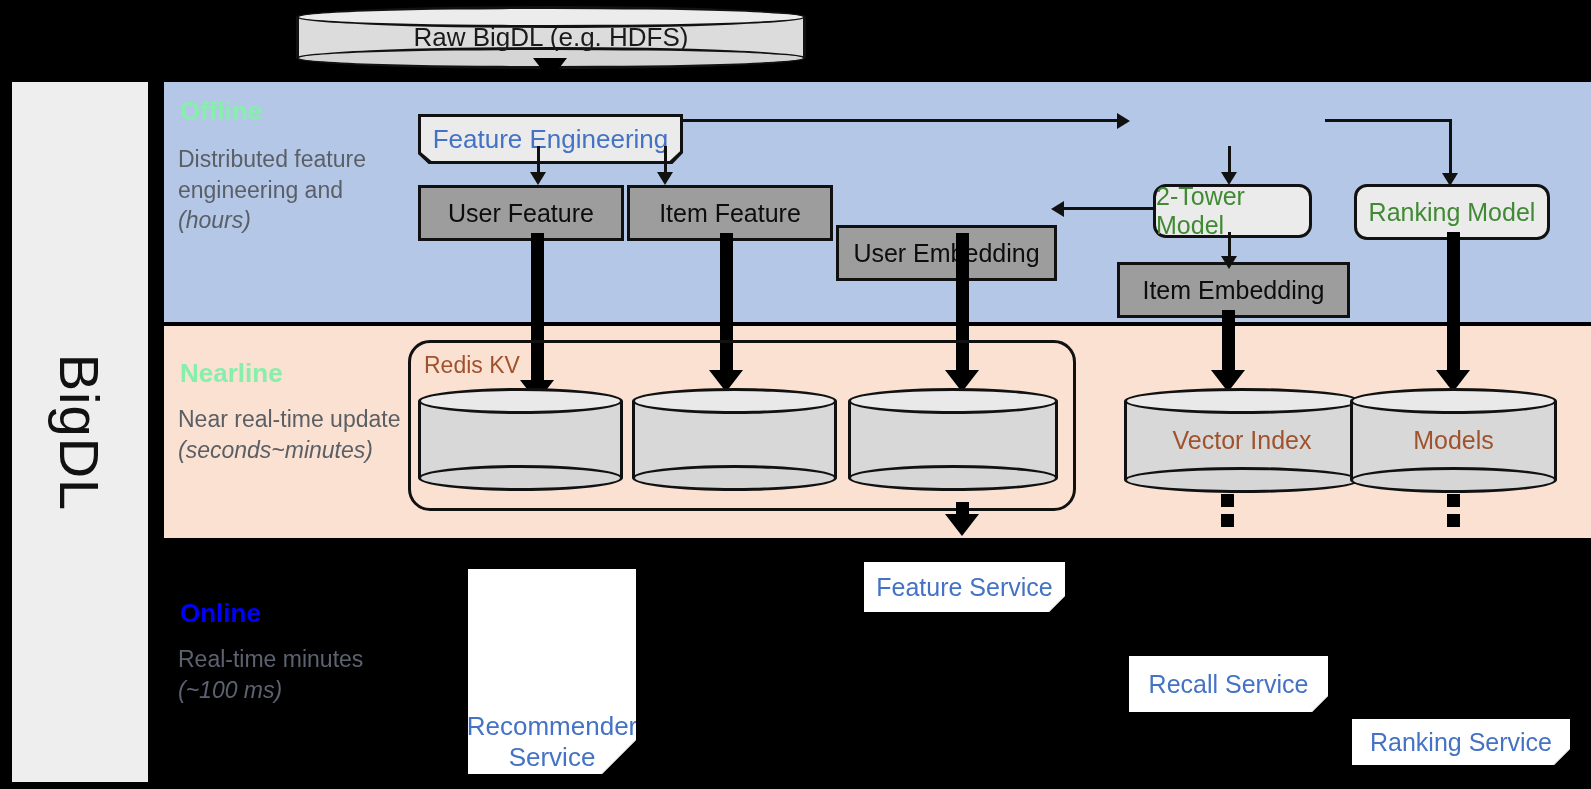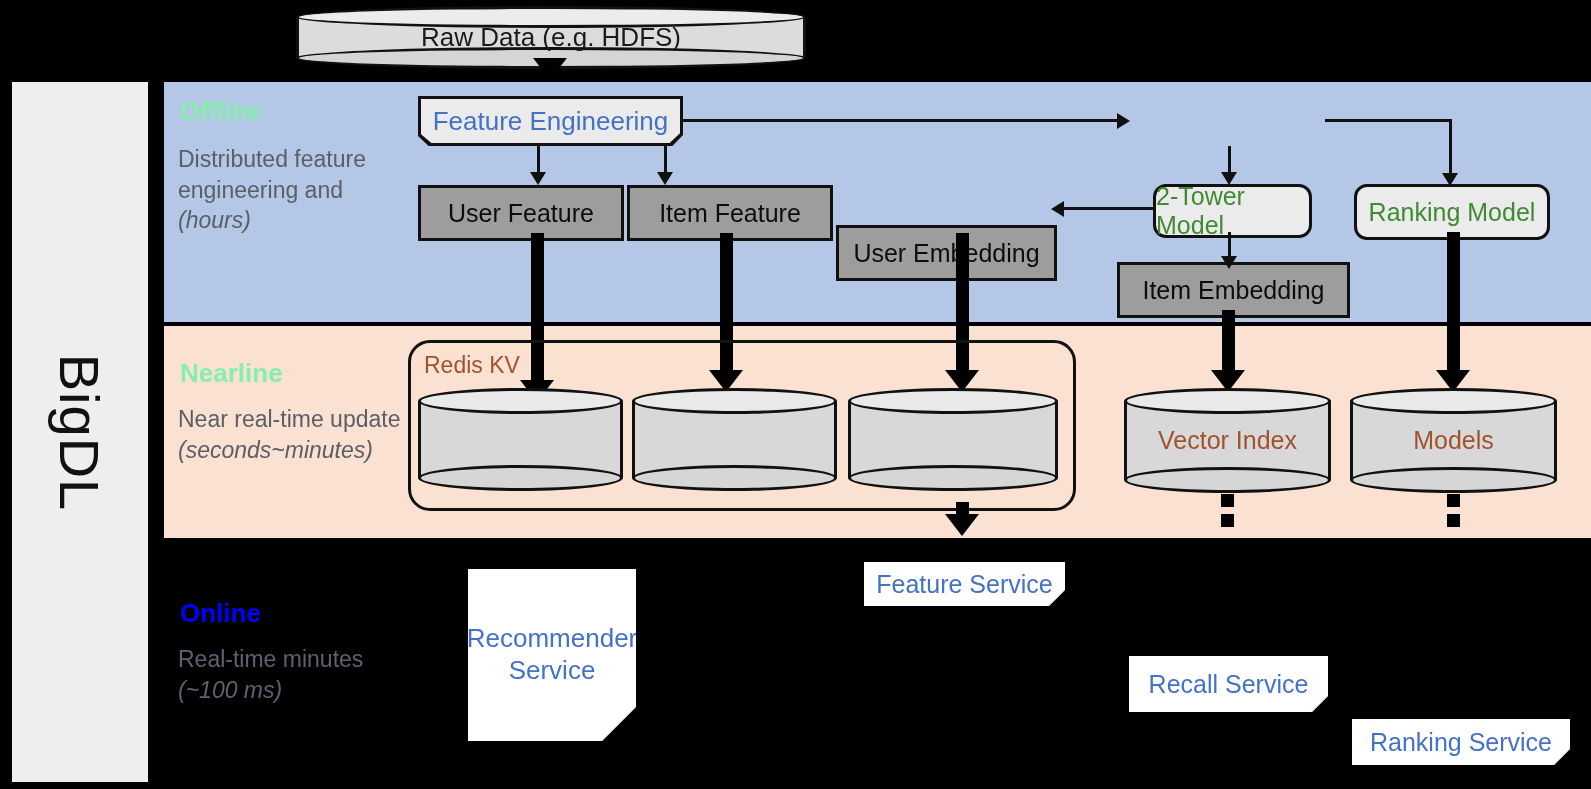--- a/index.html
+++ b/index.html
@@ -31,21 +31,21 @@
   .gray-box{position:absolute;background:#9d9d9d;border:3px solid #111;
             display:flex;align-items:center;justify-content:center;
             font-size:25px;color:#0d0d0d;}
   .round-box{position:absolute;background:#ebebeb;border:3px solid #111;border-radius:13px;
              display:flex;align-items:center;justify-content:center;font-size:25px;}
   .green-txt{color:#3f8a32;}
 
   
   .notch-box{position:absolute;background:#ebebeb;
              display:flex;align-items:center;justify-content:center;
-             font-size:26px;color:#4472c4;}
+             font-size:26px;color:#4472c4;margin-top:18px;}
 
   
   .cyl{position:absolute;}
   .cyl .body{position:absolute;left:0;right:0;top:13px;bottom:13px;
              background:#d8d8d8;border-left:3px solid #111;border-right:3px solid #111;}
   .cyl .top{position:absolute;left:0;right:0;top:0;height:26px;border-radius:50%;
             background:#e9e9e9;border:3px solid #111;box-sizing:border-box;}
   .cyl .bot{position:absolute;left:0;right:0;bottom:0;height:26px;border-radius:50%;
             background:#d6d6d6;border:3px solid #111;box-sizing:border-box;}
   .cyl .lbl{position:absolute;left:0;right:0;top:0;bottom:0;display:flex;
@@ -109,21 +109,21 @@
   <div class="stage-title" style="left:180px;top:358px;">Nearline</div>
   <div class="stage-sub" style="left:178px;top:404px;"><span>Near real-time update </span><i>(seconds~minutes)</i></div>
 
   <div class="stage-title" id="lbl-online-title" style="left:180px;top:598px;">Online</div>
   <div class="stage-sub" id="lbl-online-sub" style="left:178px;top:644px;"><span>Real-time minutes </span><i>(~100 ms)</i></div>
 
   <div class="cyl" id="rawdata">
     <div class="body"></div>
     <div class="bot"></div>
     <div class="top"></div>
-    <div class="lbl">Raw Data (e.g. HDFS)</div>
+    <div class="lbl">Raw BigDL (e.g. HDFS)</div>
   </div>
 
   <div class="tl" style="left:544px;top:66px;height:14px;"></div>
   <div class="thead" style="left:533px;top:58px;"></div>
 
   <div class="notch-box" style="left:418px;top:96px;width:265px;height:50px;
        clip-path:polygon(0 0,100% 0,100% 78%,96% 100%,4% 100%,0 80%);
        background:#111;">
     <div style="position:absolute;left:3px;right:3px;top:3px;bottom:3px;background:#ebebeb;
          clip-path:polygon(0 0,100% 0,100% 78%,96% 100%,4% 100%,0 80%);"></div>
@@ -202,47 +202,47 @@
     <div class="top"></div>
     <div class="lbl"></div>
   </div>
   <div class="cyl" style="left:848px;top:388px;width:210px;height:103px;">
     <div class="body"></div>
     <div class="bot"></div>
     <div class="top"></div>
     <div class="lbl"></div>
   </div>
 
-  <div class="cyl" style="left:1124px;top:388px;width:207px;height:105px;">
+  <div class="cyl" style="left:1124px;top:388px;width:207px;height:105px;padding-left:29px;">
     <div class="body"></div>
     <div class="bot"></div>
     <div class="top"></div>
     <div class="lbl">Vector Index</div>
   </div>
   <div class="cyl" style="left:1350px;top:388px;width:207px;height:105px;">
     <div class="body"></div>
     <div class="bot"></div>
     <div class="top"></div>
     <div class="lbl">Models</div>
   </div>
 
   <div class="tl" style="left:956px;top:502px;height:18px;"></div>
   <div class="thead" style="left:945px;top:514px;"></div>
 
   <div class="dash" style="left:1221px;top:494px;"></div>
   <div class="dash" style="left:1221px;top:514px;"></div>
   <div class="dash" style="left:1447px;top:494px;"></div>
   <div class="dash" style="left:1447px;top:514px;"></div>
 
-  <div class="doc doc-big" style="left:468px;top:569px;width:168px;height:172px;">
+  <div class="doc doc-big" style="left:468px;top:569px;width:168px;height:205px;align-items:flex-end;">
     <span>Recommender Service</span>
     <span class="fold"></span>
   </div>
 
-  <div class="doc" style="left:864px;top:562px;width:201px;height:44px;">
+  <div class="doc" style="left:864px;top:562px;width:201px;height:50px;">
     <span>Feature Service</span>
     <span class="fold"></span>
   </div>
 
   <div class="doc" style="left:1129px;top:648px;width:199px;height:56px;margin-top:8px;">
     <span>Recall Service</span>
     <span class="fold"></span>
   </div>
 
   <div class="doc" style="left:1352px;top:719px;width:218px;height:46px;">

